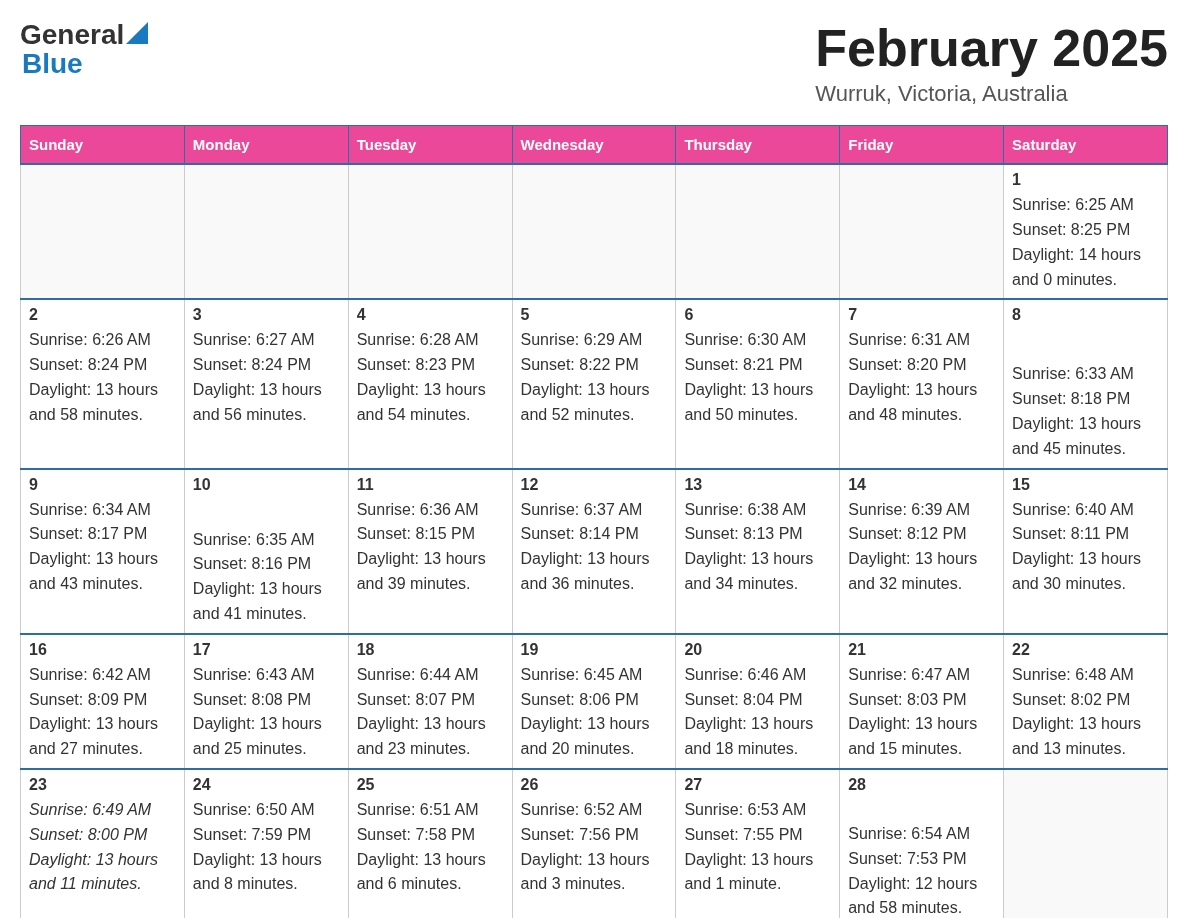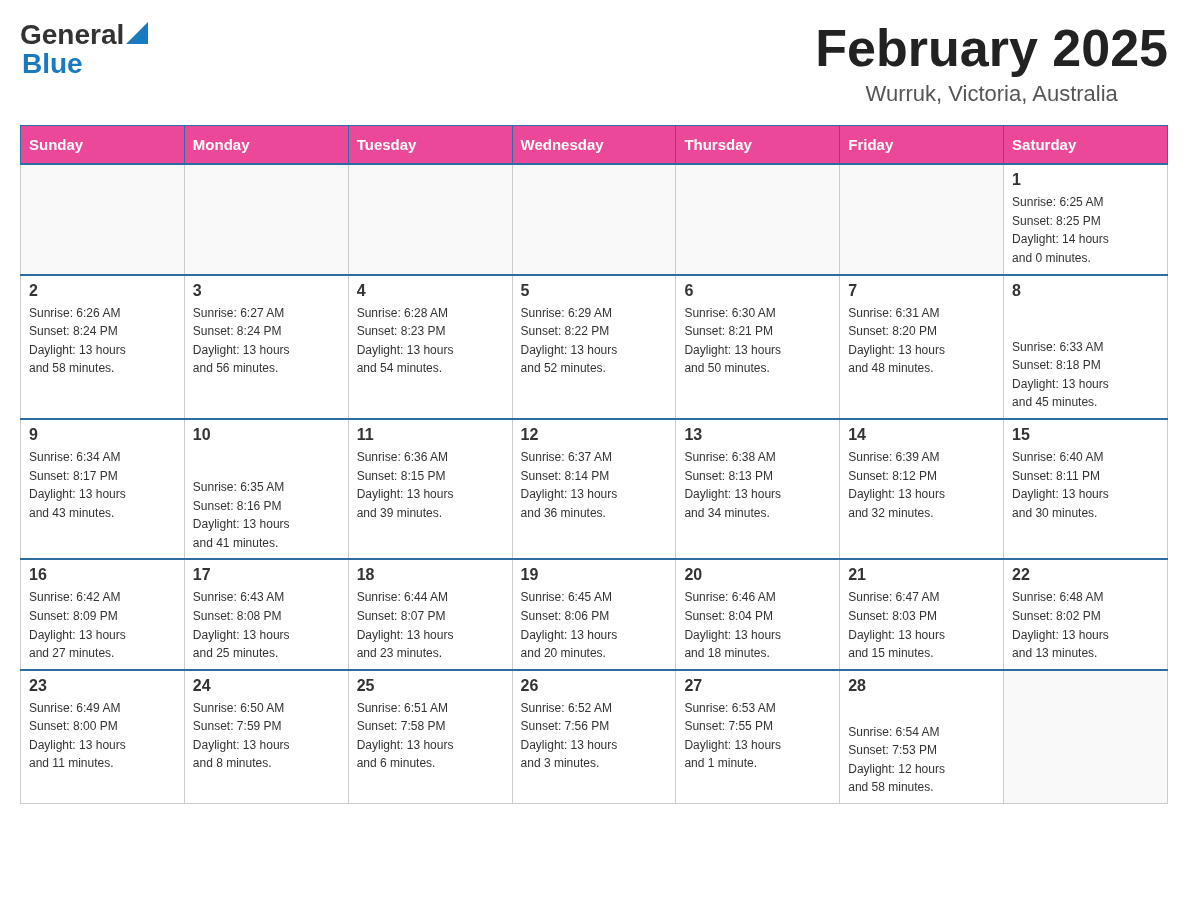--- a/index.html
+++ b/index.html
@@ -24,21 +24,21 @@
       font-size: 28px;
       font-weight: bold;
       color: #333;
     }
     .logo-text-blue {
       font-size: 28px;
       font-weight: bold;
       color: #1a7abf;
     }
     .title-area {
-      text-align: center;
+      text-align: left;
     }
     .title-area h1 {
       font-size: 52px;
       font-weight: bold;
       color: #222;
       line-height: 1.1;
     }
     .title-area h2 {
       font-size: 22px;
       font-weight: normal;
@@ -68,21 +68,21 @@
       font-size: 12.5px;
       color: #333;
     }
     .day-number {
       font-size: 16px;
       font-weight: bold;
       margin-bottom: 4px;
       display: block;
     }
     .day-info {
-      font-size: 12px;
+      font-size: 16px;
       line-height: 1.55;
       color: #333;
     }
     tbody tr:last-child td {
       border-bottom: 1px solid #ccc;
     }
     .empty-cell {
       background: #f9f9f9;
     }
   </style>
@@ -286,21 +286,21 @@
           <span class="day-number">22</span>
           <div class="day-info" style="white-space: pre-line;">Sunrise: 6:48 AM
 Sunset: 8:02 PM
 Daylight: 13 hours
 and 13 minutes.</div>
         </td>
       </tr>
       <tr>
         <td>
           <span class="day-number">23</span>
-          <div class="day-info" style="white-space: pre-line;">Sunrise: 6:49 AM
+          <div class="day-info" style="white-space: pre-line; font-style: italic;">Sunrise: 6:49 AM
 Sunset: 8:00 PM
 Daylight: 13 hours
 and 11 minutes.</div>
         </td>
         <td>
           <span class="day-number">24</span>
           <div class="day-info" style="white-space: pre-line;">Sunrise: 6:50 AM
 Sunset: 7:59 PM
 Daylight: 13 hours
 and 8 minutes.</div>

